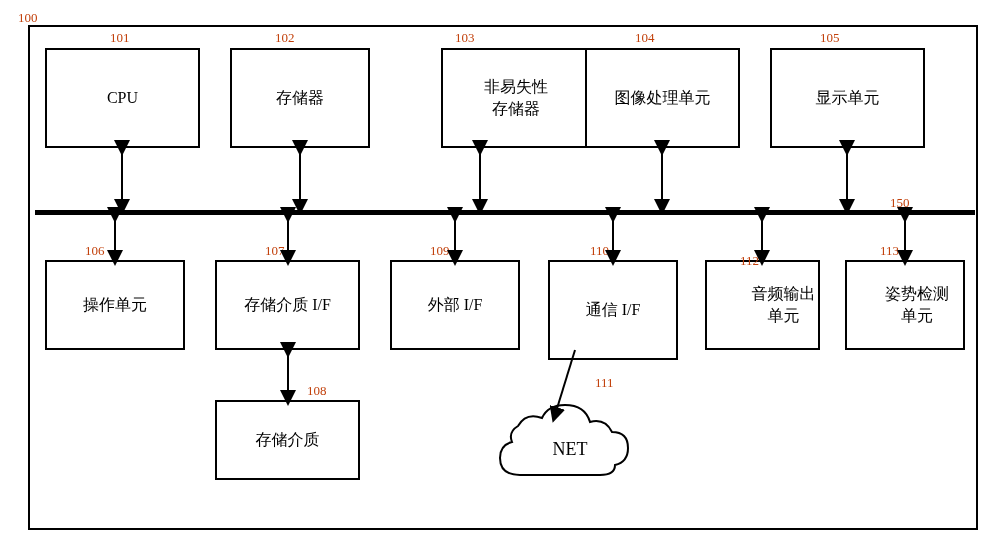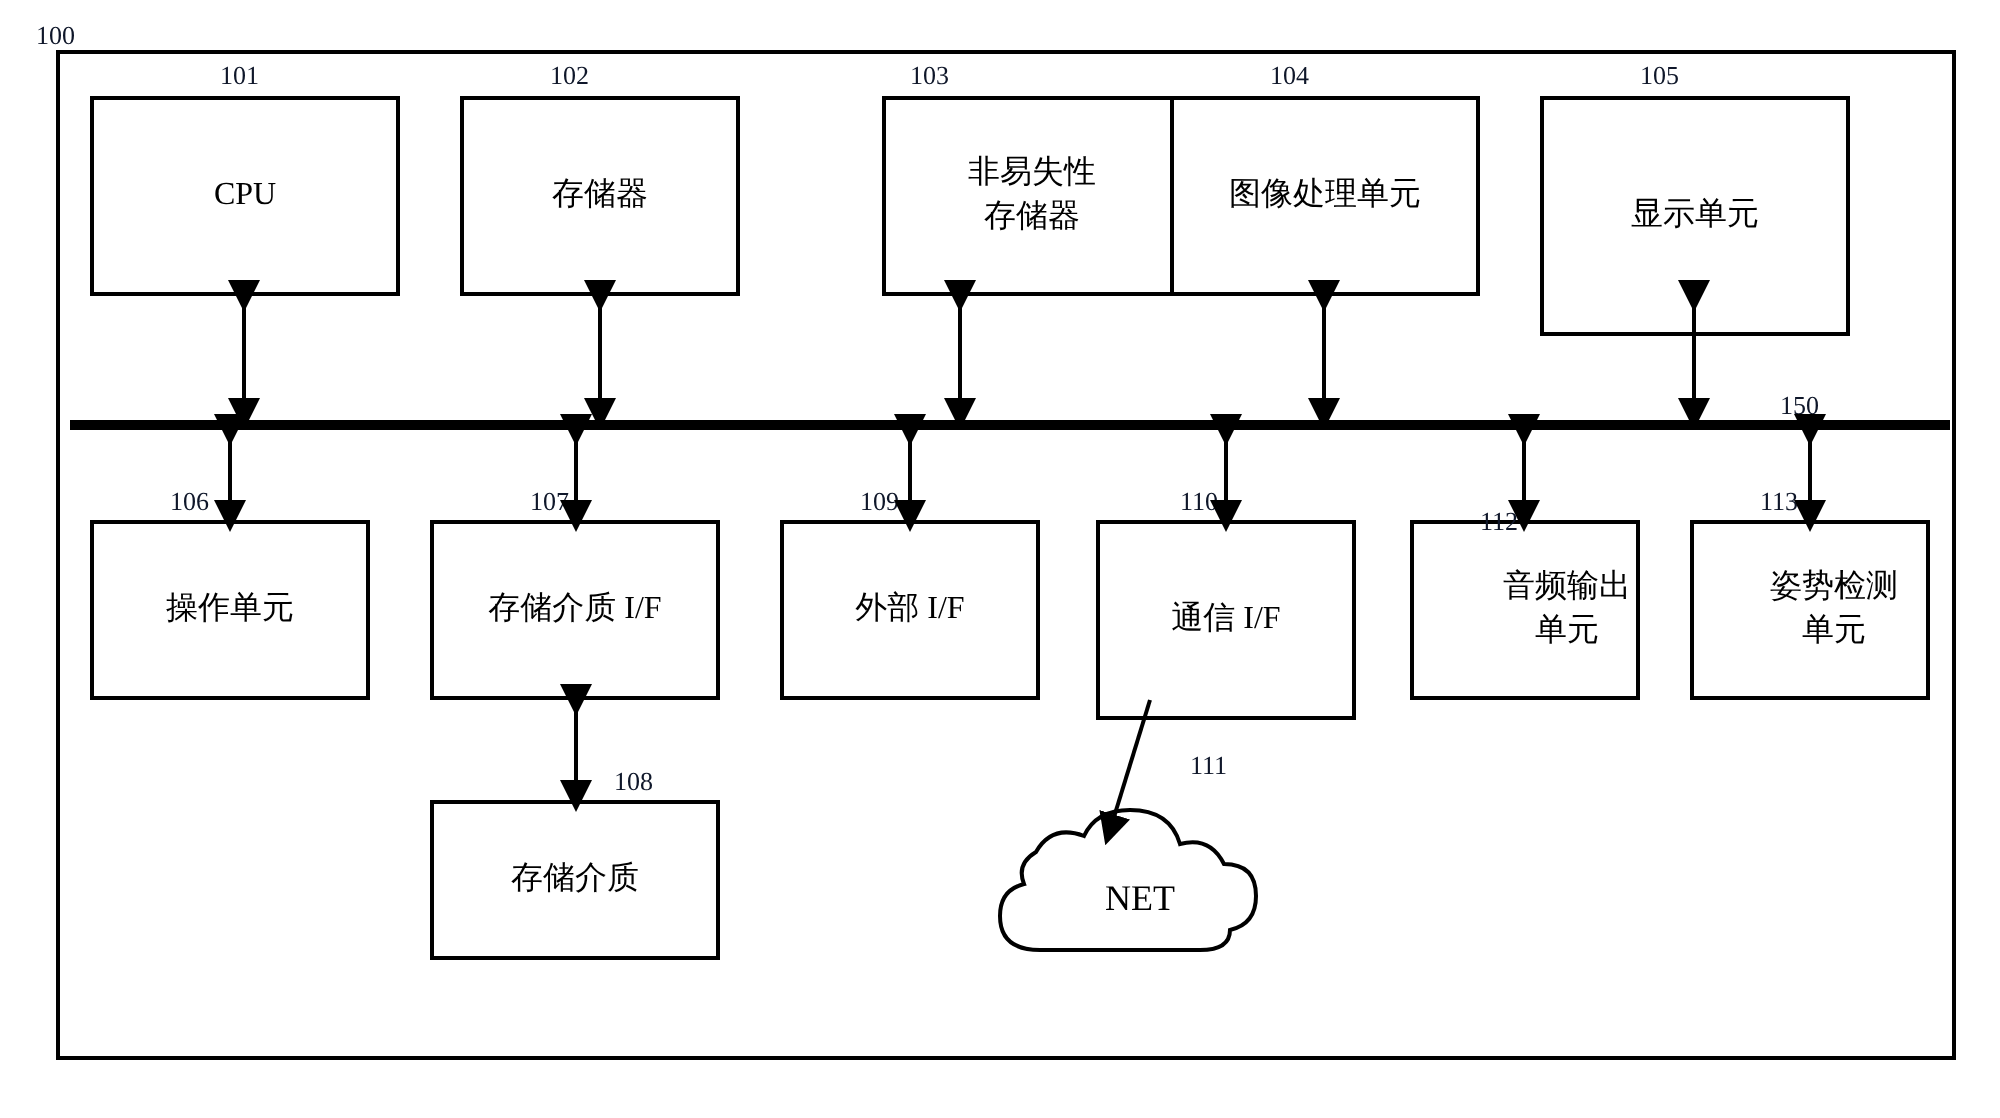--- a/index.html
+++ b/index.html
@@ -23,21 +23,21 @@
       display: flex;
       align-items: center;
       justify-content: center;
       text-align: center;
       font-size: 16px;
       line-height: 1.4;
     }
     .label {
       position: absolute;
       font-size: 13px;
-      color: #0f172a;
+      color: #c2410c;
     }
     .bus-line {
       position: absolute;
       background: #000;
       height: 5px;
     }
     
     svg.arrows {
       position: absolute;
       top: 0; left: 0;
@@ -74,21 +74,21 @@
     <span style="white-space:pre-line;">非易失性
 存储器</span>
   </div>
   <span class="label" style="top:30px; left:455px;">103</span>
 
   <div class="box" style="top:48px; left:585px; width:155px; height:100px;text-align:center;">
     <span>图像处理单元</span>
   </div>
   <span class="label" style="top:30px; left:635px;">104</span>
 
-  <div class="box" style="top:48px; left:770px; width:155px; height:120px;">
+  <div class="box" style="top:48px; left:770px; width:155px; height:100px;">
     <span>显示单元</span>
   </div>
   <span class="label" style="top:30px; left:820px;">105</span>
 
   <div class="bus-line" style="top:210px; left:35px; width:940px;"></div>
   <span class="label" style="top:195px; left:890px;">150</span>
 
   <div class="box" style="top:260px; left:45px; width:140px; height:90px;">
     <span>操作单元</span>
   </div>

